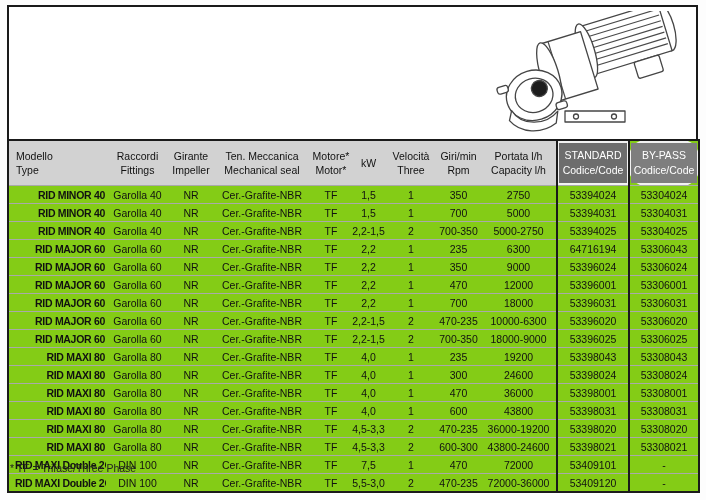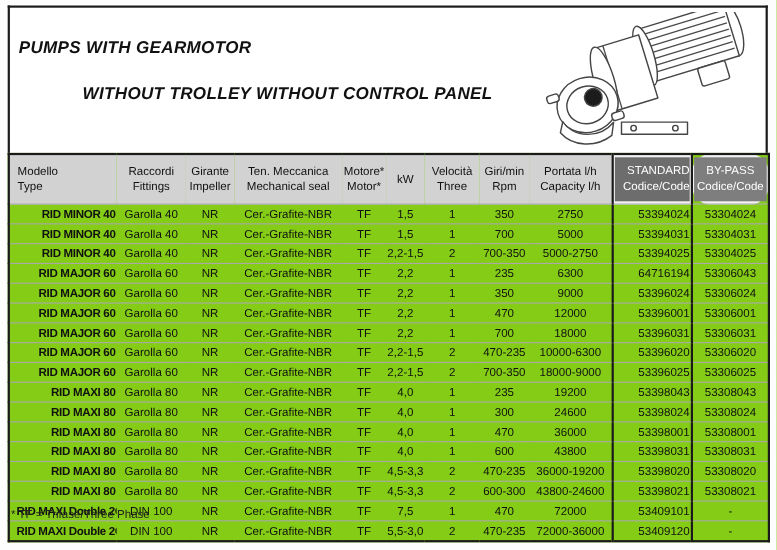--- a/index.html
+++ b/index.html
@@ -45,34 +45,32 @@
   .darkcell.byp{background:var(--byp-bg,#7e7e7e);}
 
   table.spec td{
     text-align:center;padding:0 1px;height:17px;
     border-top:1px solid var(--row-line,#aaaaaa);
     white-space:nowrap;overflow:hidden;
   }
   table.spec td.c0{
     text-align:right;font-weight:bold;padding-left:6px;letter-spacing:-0.3px;
   }
-  table.spec td.c9, table.spec th.c9{border-left:2px solid var(--border-dark,#1a1a1a);text-align:right;}
+  table.spec td.c9, table.spec th.c9{border-left:2px solid var(--border-dark,#1a1a1a);}
   table.spec td.c10, table.spec th.c10{border-left:2px solid var(--border-dark,#1a1a1a);border-radius:17px;}
 
   .footnote{
     position:absolute;left:10px;top:462px;font-size:10.5px;color:#222;text-align:center;
   }
   svg .ln{fill:none;stroke:#4a4a4a;stroke-width:1.2;}
 </style>
 </head>
 <body>
 
 <div class="frame-top">
-  <div class="title1">PUMPS WITH GEARMOTOR</div>
-  <div class="title2">WITHOUT TROLLEY WITHOUT CONTROL PANEL</div>
 
   <svg class="pump-illu" viewBox="0 0 202 124" aria-hidden="true">
     <g fill="#ffffff" stroke="#454545" stroke-width="1.3" stroke-linejoin="round">
       <g transform="rotate(-17 100 62)">
         <ellipse cx="186" cy="40" rx="9" ry="25"></ellipse>
         <rect x="104" y="15" width="82" height="50"></rect>
         <line class="ln" x1="106" y1="21" x2="184" y2="21"></line>
         <line class="ln" x1="106" y1="27" x2="184" y2="27"></line>
         <line class="ln" x1="106" y1="33" x2="184" y2="33"></line>
         <line class="ln" x1="106" y1="39" x2="184" y2="39"></line>

